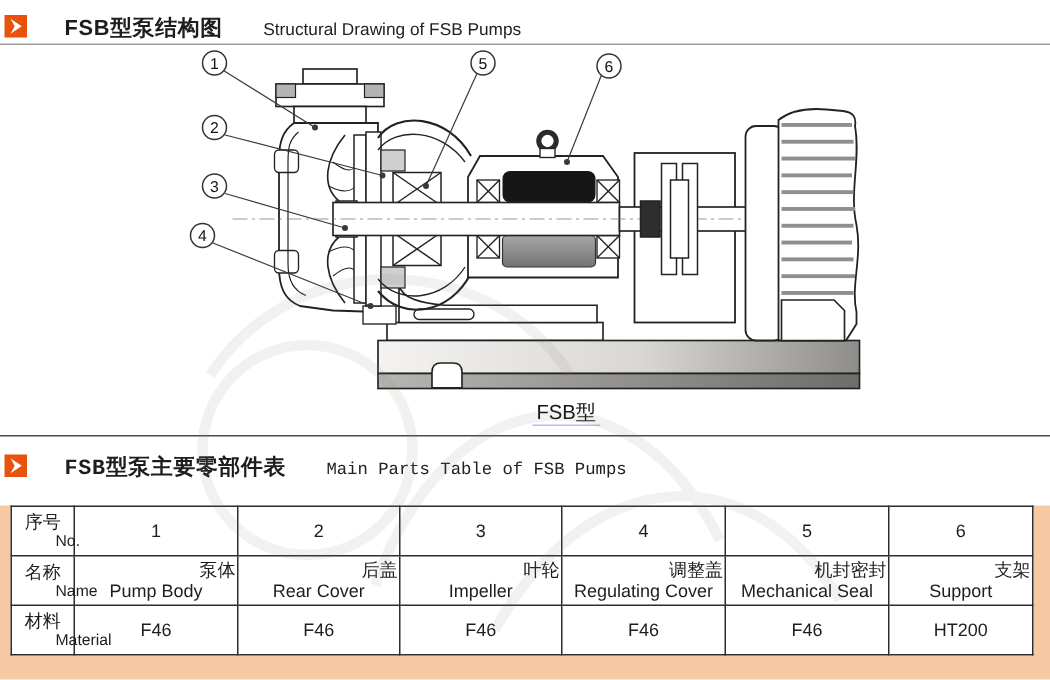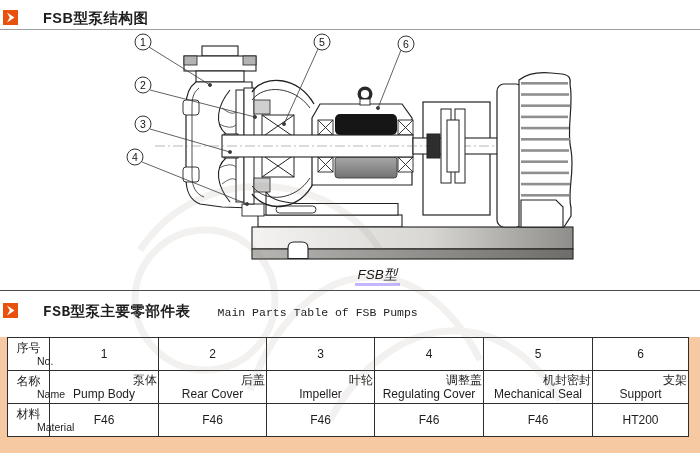--- a/index.html
+++ b/index.html
@@ -12,21 +12,21 @@
   .sec-header.second{ height:34px; padding-top:10px; border-bottom:none;font-family:Liberation Mono, monospace; }
   .arrow-chip{ width:15px; height:15px; background:var(--accent); display:inline-block;
     position:relative; top:2px; margin-right:6px; flex:0 0 auto; }
   .arrow-chip svg{ display:block; }
   .title-zh{ font-size:14.5px; font-weight:bold; letter-spacing:.5px; }
   .title-en{ font-size:11.5px; margin-left:8px; color:#222; }
 
   .drawing-area{ position:relative; height:261px; border-bottom:1px solid #4a4a4a; background:#fff; }
   .caption{ position:absolute; top:236px; left:55px; width:645px; text-align:center;
     font-size:13.5px; color:#111; }
-  .caption span{ border-bottom:3px solid #c4b5fd; padding:0 3px 1px;font-style:italic; }
+  .caption span{ border-bottom:1px solid #c4b5fd; padding:0 3px 1px; }
 
   .panel{ height:127px; background:var(--panel); }
   table.parts{ border-collapse:collapse; margin:12px 0 0 7px; width:681px;
     background:#fff; table-layout:fixed; }
   table.parts td{ border:1px solid #2e2e2e; height:33px; text-align:center;
     vertical-align:middle; font-size:12px; line-height:1.2; padding:0 1px; }
   td.rowhead .zh{ display:block; font-size:12px; }
   td.rowhead .en{ display:block; font-size:10.5px;padding-left:28px; }
   td.twoline .zh{ display:block; font-size:12px;text-align:right; }
   td.twoline .en{ display:block; font-size:12px; }
@@ -37,20 +37,21 @@
 </head>
 <body>
 
 <div class="sec-header">
   <span class="arrow-chip">
     <svg width="15" height="15" viewBox="0 0 15 15">
       <polygon points="4,2.5 11.5,7.5 4,12.5 6.8,7.5" fill="#fff"></polygon>
     </svg>
   </span>
   <span class="title-zh">FSB型泵结构图</span>
+  <span class="title-en">Structural Drawing of FSB Pumps</span>
 </div>
 
 <div class="drawing-area">
   <svg width="700" height="261" viewBox="0 0 700 261">
     <defs>
       <linearGradient id="gBase" x1="0" y1="0" x2="1" y2="0">
         <stop offset="0" stop-color="#f4f3f1"></stop>
           <stop offset="0.55" stop-color="#d8d7d4"></stop>
           <stop offset="1" stop-color="#8e8d8a"></stop>
       </linearGradient>

